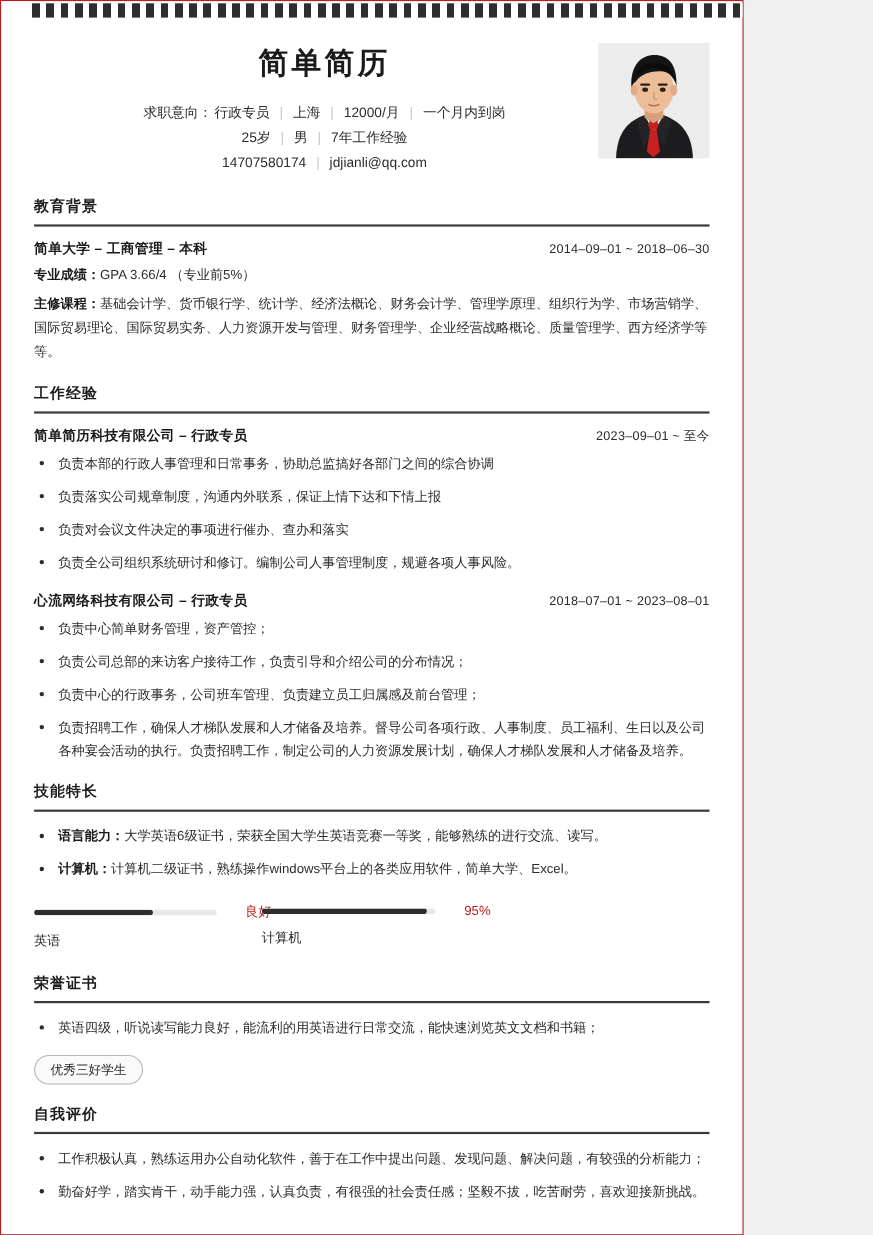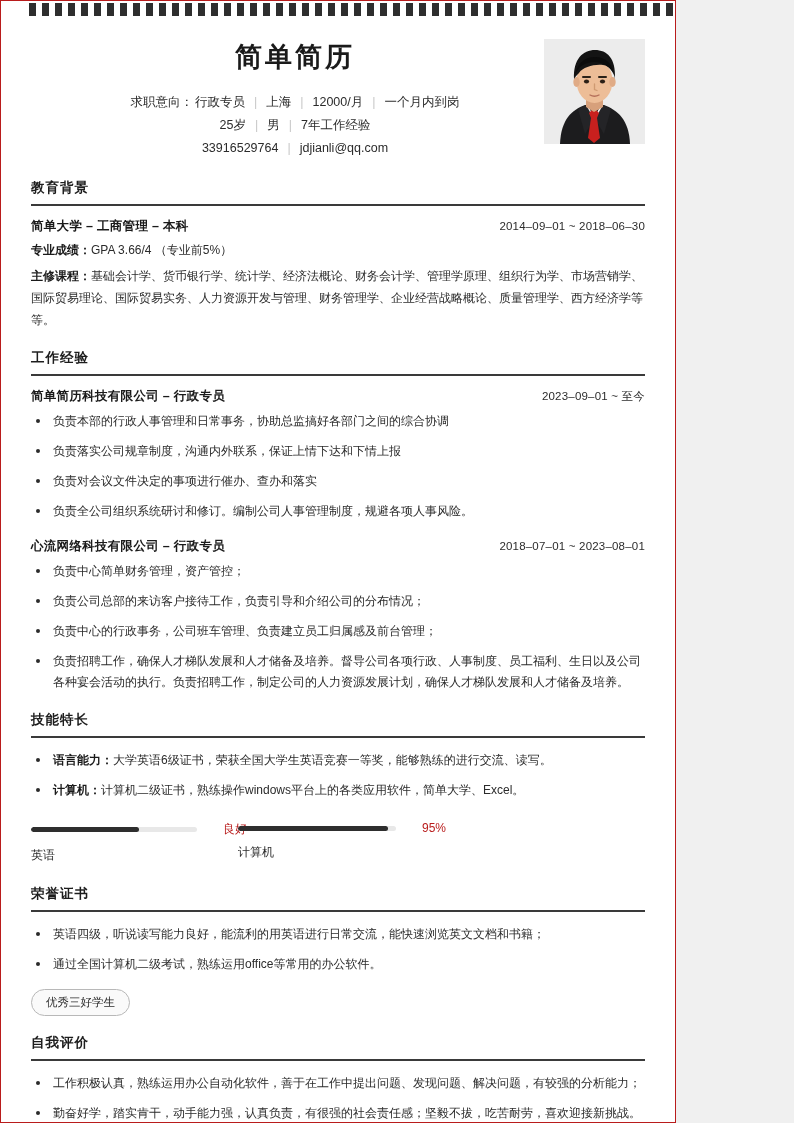--- a/index.html
+++ b/index.html
@@ -201,21 +201,21 @@
 
       <div class="contact-line">
         <span class="lead"><span>求职意向：</span></span><span>行政专员</span><span class="sep">|</span><span>上海</span><span class="sep">|</span><span>12000/月</span><span class="sep">|</span><span>一个月内到岗</span>
       </div>
 
       <div class="contact-line">
         <span>25岁</span><span class="sep">|</span><span>男</span><span class="sep">|</span><span>7年工作经验</span>
       </div>
 
       <div class="contact-line">
-        <span>33916529764</span><span class="sep">|</span><span>jdjianli@qq.com</span>
+        <span>14707580174</span><span class="sep">|</span><span>jdjianli@qq.com</span>
       </div>
 
     </div>
 
     <div class="photo">
       <svg viewBox="0 0 101 105">
         <rect x="0" y="0" width="101" height="105" fill="#ececec"></rect>
 
         <path d="M16 105 C17 80 28 71 41 66 L60 66 C73 71 85 80 86 105 Z" fill="#1c1c1e"></path>
 
@@ -334,21 +334,20 @@
       </div>
     </div>
   </div>
 
   <div class="section">
     <div class="section-head">荣誉证书</div>
     <div class="section-rule"></div>
 
     <ul class="bullets">
       <li>英语四级，听说读写能力良好，能流利的用英语进行日常交流，能快速浏览英文文档和书籍；</li>
-      <li>通过全国计算机二级考试，熟练运用office等常用的办公软件。</li>
     </ul>
 
     <div class="tags">
       <span class="tag">优秀三好学生</span>
     </div>
   </div>
 
   <div class="section">
     <div class="section-head">自我评价</div>
     <div class="section-rule"></div>

